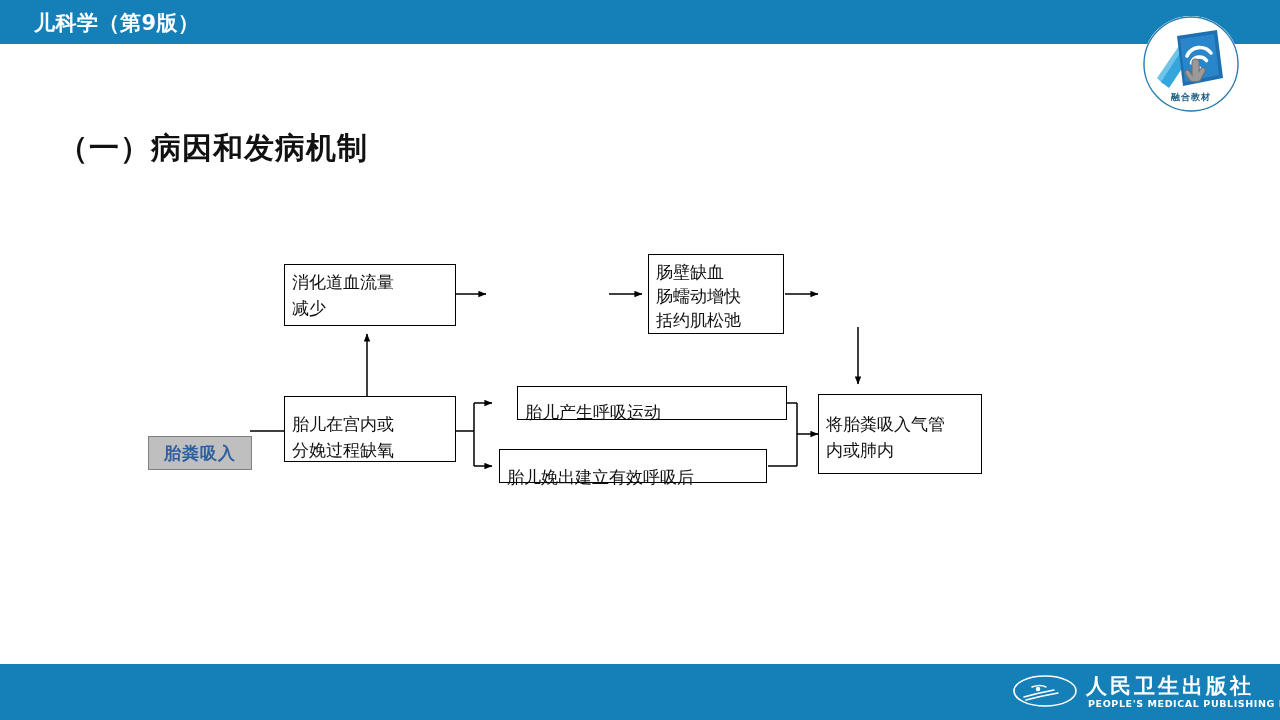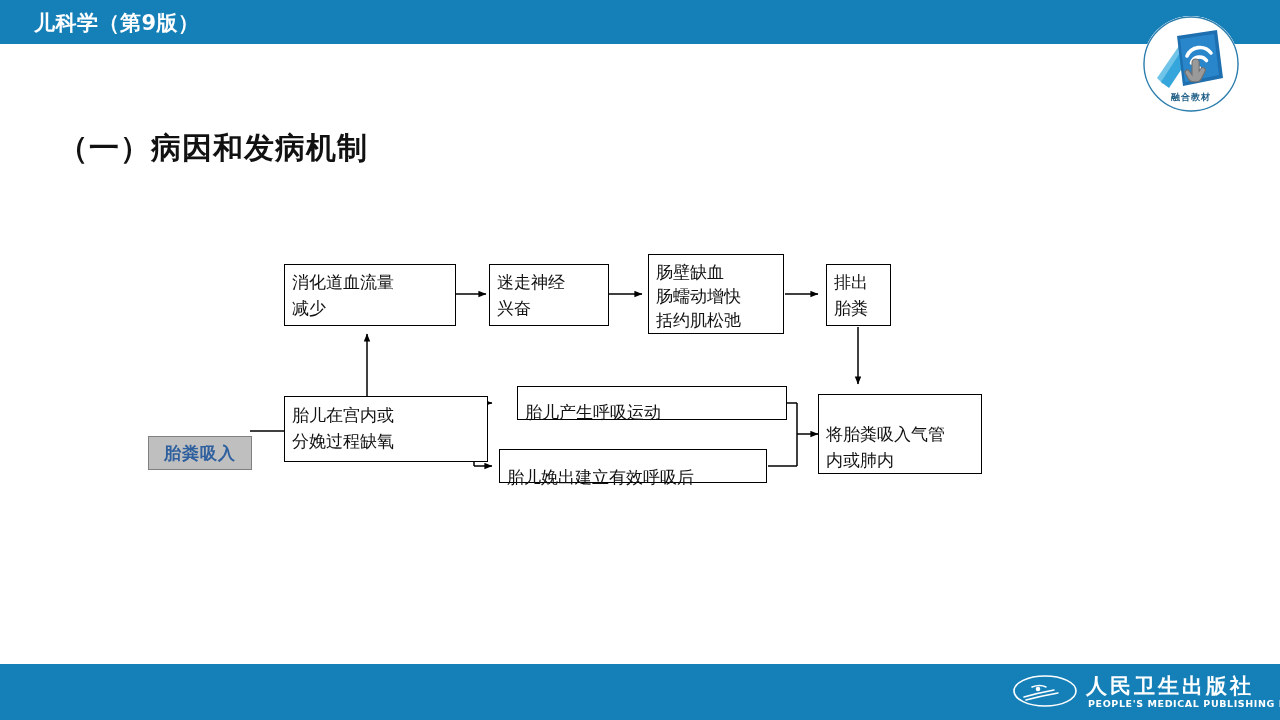--- a/index.html
+++ b/index.html
@@ -216,38 +216,34 @@
       <line x1="797" y1="403" x2="797" y2="466"></line>
       <line x1="797" y1="434" x2="818" y2="434" marker-end="url(#ah)"></line>
     </g>
   </svg>
 
   <div class="node-accent" style="left:148px; top:414px; width:104px; height:34px; padding-top:2px;margin-top:22px;">胎粪吸入</div>
 
   <div class="node" style="left:284px; top:264px; width:172px; height:62px;">消化道血流量
 减少</div>
 
-  <div class="node" style="left:489px; top:264px; width:120px; height:62px;">迷走神经
-兴奋</div>
 
   <div class="node tight" style="left:648px; top:254px; width:136px; height:80px; padding-top:5px;">肠壁缺血
 肠蠕动增快
 括约肌松弛</div>
 
-  <div class="node" style="left:826px; top:264px; width:65px; height:62px;">排出
-胎粪</div>
-
-  <div class="node" style="left:284px; top:396px; width:204px; height:66px; padding-top:5px;">胎儿在宫内或
+
+  <div class="node" style="left:284px; top:396px; width:172px; height:66px; padding-top:14px;">胎儿在宫内或
 分娩过程缺氧</div>
 
   <div class="node" style="left:517px; top:386px; width:270px; height:34px; padding-top:12px;">胎儿产生呼吸运动</div>
 
   <div class="node" style="left:499px; top:449px; width:268px; height:34px; padding-top:14px;">胎儿娩出建立有效呼吸后</div>
 
-  <div class="node" style="left:818px; top:394px; width:164px; height:80px; padding-top:26px;">将胎粪吸入气管
+  <div class="node" style="left:818px; top:394px; width:164px; height:80px; padding-top:16px;">将胎粪吸入气管
 内或肺内</div>
 </div>
 
 <div class="footer-bar"></div>
 <div class="pub-logo">
   <svg width="66" height="40" viewBox="0 0 66 40">
     <ellipse cx="33" cy="19" rx="31" ry="15" fill="none" stroke="#ffffff" stroke-width="1.6"></ellipse>
     <g stroke="#ffffff" stroke-width="1.5" fill="none" stroke-linecap="round">
       <path d="M12 25 q14 -4 30 -7"></path>
       <path d="M14 28 q15 -4 32 -7"></path>

